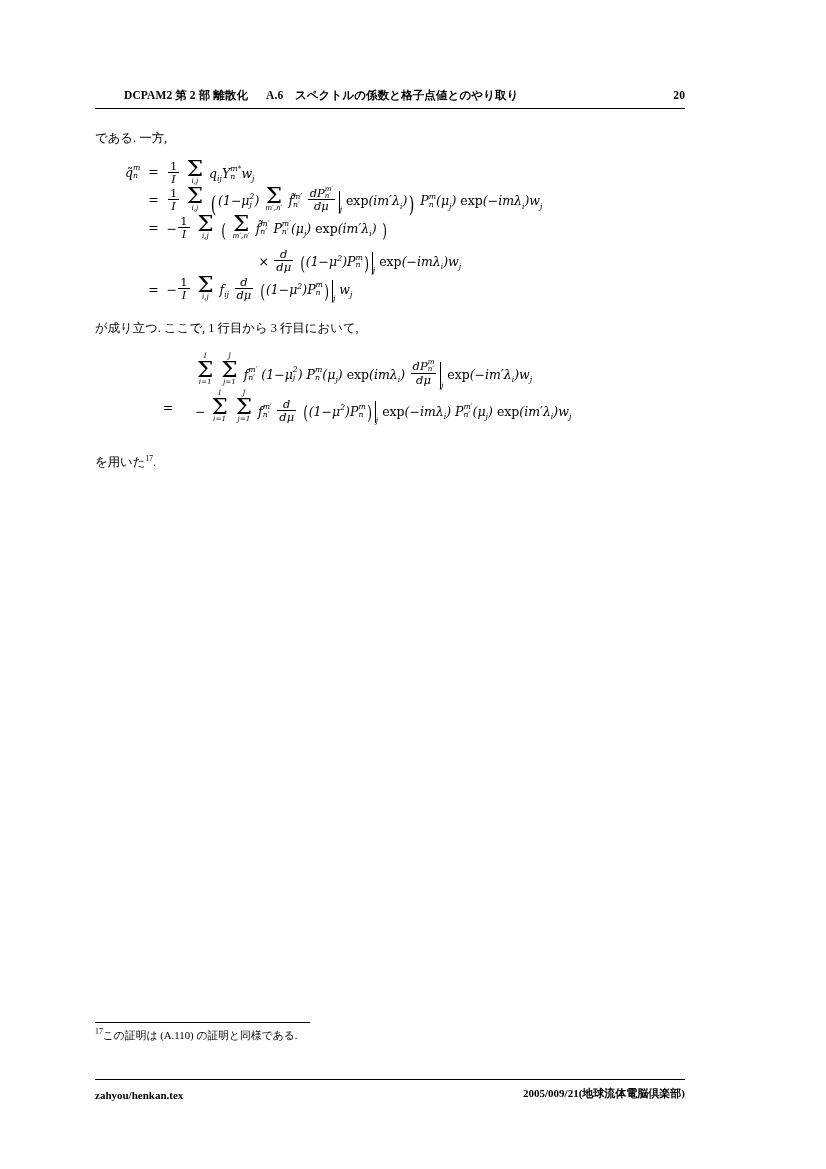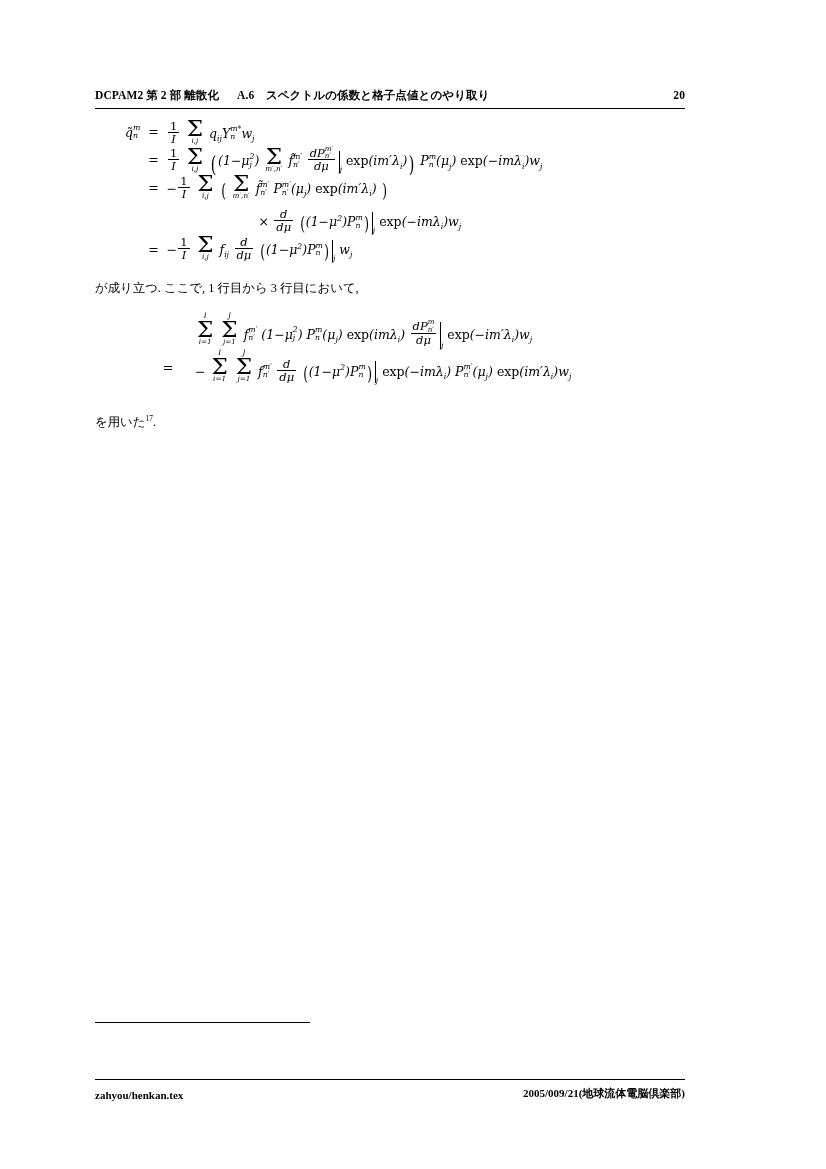--- a/index.html
+++ b/index.html
@@ -31,21 +31,21 @@
   
   .header {
     display: flex;
     align-items: baseline;
     font-weight: bold;
     font-size: 11.5px;
     letter-spacing: 0.1px;
     padding-bottom: 5px;
     border-bottom: 1.1px solid #000;
   }
-  .header .hd-left { flex: 0 0 auto; }
+  .header .hd-left { flex: 0 0 auto; margin-left: 29px; }
   .header .hd-mid {
     flex: 1 1 auto;
     text-align: left;
     padding-left: 18px;
   }
   .header .hd-right { flex: 0 0 auto; }
   
   .para {
     font-size: 12.4px;
     line-height: 1.6;
@@ -214,20 +214,21 @@
 <div class="page">
 
   <div class="content">
 
     <div class="header">
       <span class="hd-left">DCPAM2 第 2 部 離散化</span>
       <span class="hd-mid">A.6　スペクトルの係数と格子点値とのやり取り</span>
       <span class="hd-right">20</span>
     </div>
 
+    <div class="para">である. 一方,</div>
 
     <table class="eqn" style="margin-left:30px;">
       <tbody>
           <tr>
         <td class="lhs math">
           q̃<span class="supsub"><span class="up">m</span><span class="dn">n</span></span>
         </td>
         <td class="rel">=</td>
         <td class="rhs math">
           <span class="frac"><span class="num mathroman">1</span><span class="den">I</span></span>
@@ -324,20 +325,23 @@
       </table>
 
     <div class="para para-3">
       <span>を用いた</span><sup>17</sup><span>.</span>
     </div>
 
   </div>
 
   <div class="footnote-area">
     <div class="fn-rule"></div>
+    <div class="fn-text">
+      <sup>17</sup><span>この証明は (A.110) の証明と同様である.</span>
+    </div>
   </div>
 
   <div class="footer">
     <span class="ft-left">zahyou/henkan.tex</span>
     <span class="ft-right">2005/009/21(地球流体電脳倶楽部)</span>
   </div>
 
 </div>
 
 </body></html>

